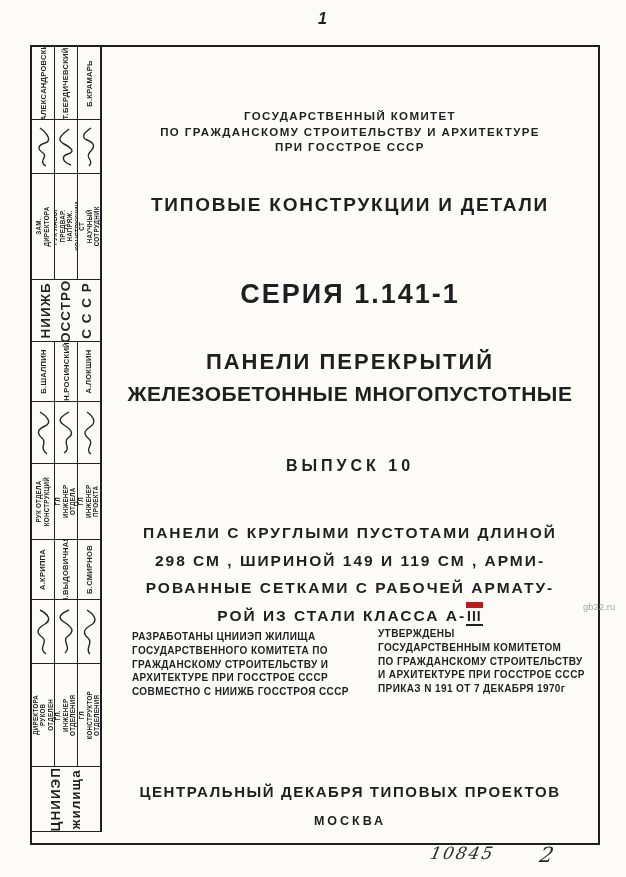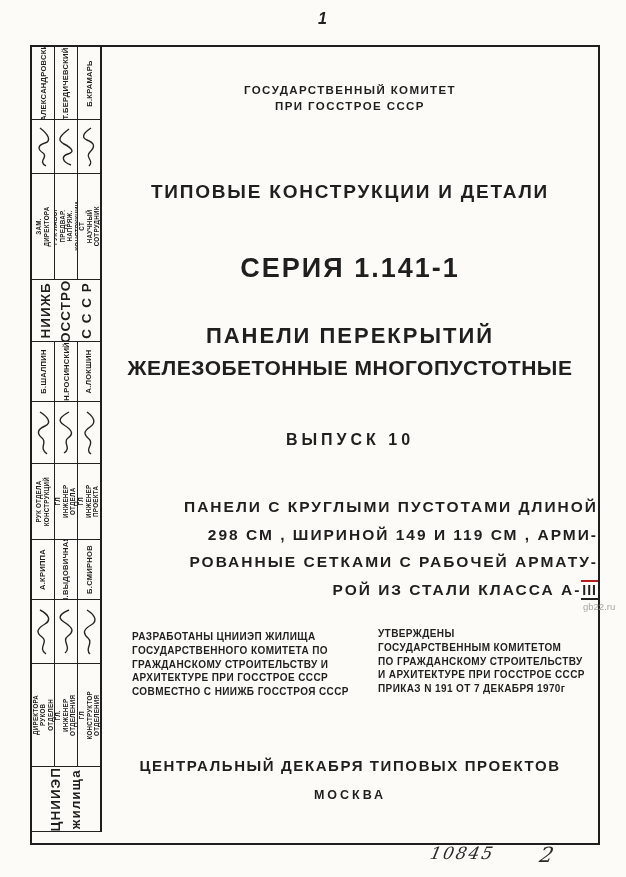--- a/index.html
+++ b/index.html
@@ -18,29 +18,29 @@
         border-right:1.2px solid #222;box-sizing:border-box;overflow:hidden;}
   .cell:last-child{border-right:none;}
   .rot{transform:rotate(-90deg);white-space:pre-line;width:max-content;text-align:center;
        line-height:1.2;}
   .name-cell .rot{font-size:7.5px;font-weight:700;letter-spacing:.3px;}
   .role-cell .rot{font-size:6.3px;font-weight:700;letter-spacing:.2px;}
   .org-cell .rot{font-size:13.5px;font-weight:700;letter-spacing:1px;line-height:1.5;}
   .sig svg{display:block;}
   
   .content{position:absolute;left:70px;top:0;right:0;bottom:0;}
-  .cblock{position:absolute;left:0;right:0;text-align:center;font-weight:700;}
+  .cblock{position:absolute;left:0;right:0;text-align:center;font-weight:700;margin-top:26px;}
   .hdr{top:36px;font-size:11.5px;line-height:15.5px;letter-spacing:1.4px;}
-  .ttl{top:131px;font-size:19px;line-height:27px;letter-spacing:1.8px;text-align:center;}
+  .ttl{top:118px;font-size:19px;line-height:27px;letter-spacing:1.8px;text-align:center;}
   .ser{top:206px;font-size:27px;letter-spacing:2px;}
   .subj1{top:276px;font-size:22px;letter-spacing:2px;}
   .subj2{top:309px;font-size:21px;letter-spacing:.5px;}
   .iss{top:384px;font-size:16px;letter-spacing:4px;}
-  .par{top:446px;font-size:15.5px;line-height:27.5px;letter-spacing:2px;text-align:right;}
-  .steel{border-top:2px solid #b91c1c;border-bottom:2px solid #1f1f1f;
+  .par{top:446px;font-size:15.5px;line-height:27.5px;letter-spacing:2px;}
+  .steel{border-top:6px solid #b91c1c;border-bottom:2px solid #1f1f1f;
          padding:0 1px;letter-spacing:1px;font-size:14px;}
   .smallblock{position:absolute;font-size:10px;line-height:13.8px;font-weight:700;
               letter-spacing:.4px;white-space:pre-line;text-align:left;}
   .dev{left:30px;top:583px;width:245px;}
   .app{left:276px;top:580px;width:235px;}
   .inst{top:710px;font-size:15px;letter-spacing:1.6px;}
   .city{top:741px;font-size:12.5px;letter-spacing:3px;font-weight:700;}
   
   .handwrite{position:absolute;top:843px;left:430px;display:flex;gap:46px;
              font-family:"DejaVu Serif",serif;font-style:italic;color:#2a2a2a;
@@ -208,20 +208,21 @@
 жилища</div>
           </div>
       </div>
 
     </div>
 
     <div class="content">
 
       <div class="cblock hdr">
         <div>ГОСУДАРСТВЕННЫЙ  КОМИТЕТ</div>
+        <div>ПО ГРАЖДАНСКОМУ СТРОИТЕЛЬСТВУ И АРХИТЕКТУРЕ</div>
         <div>ПРИ  ГОССТРОЕ  СССР</div>
       </div>
 
       <div class="cblock ttl">
         <div>ТИПОВЫЕ КОНСТРУКЦИИ И ДЕТАЛИ</div>
       </div>
 
       <div class="cblock ser">СЕРИЯ 1.141-1</div>
 
       <div class="cblock subj1">ПАНЕЛИ  ПЕРЕКРЫТИЙ</div>

